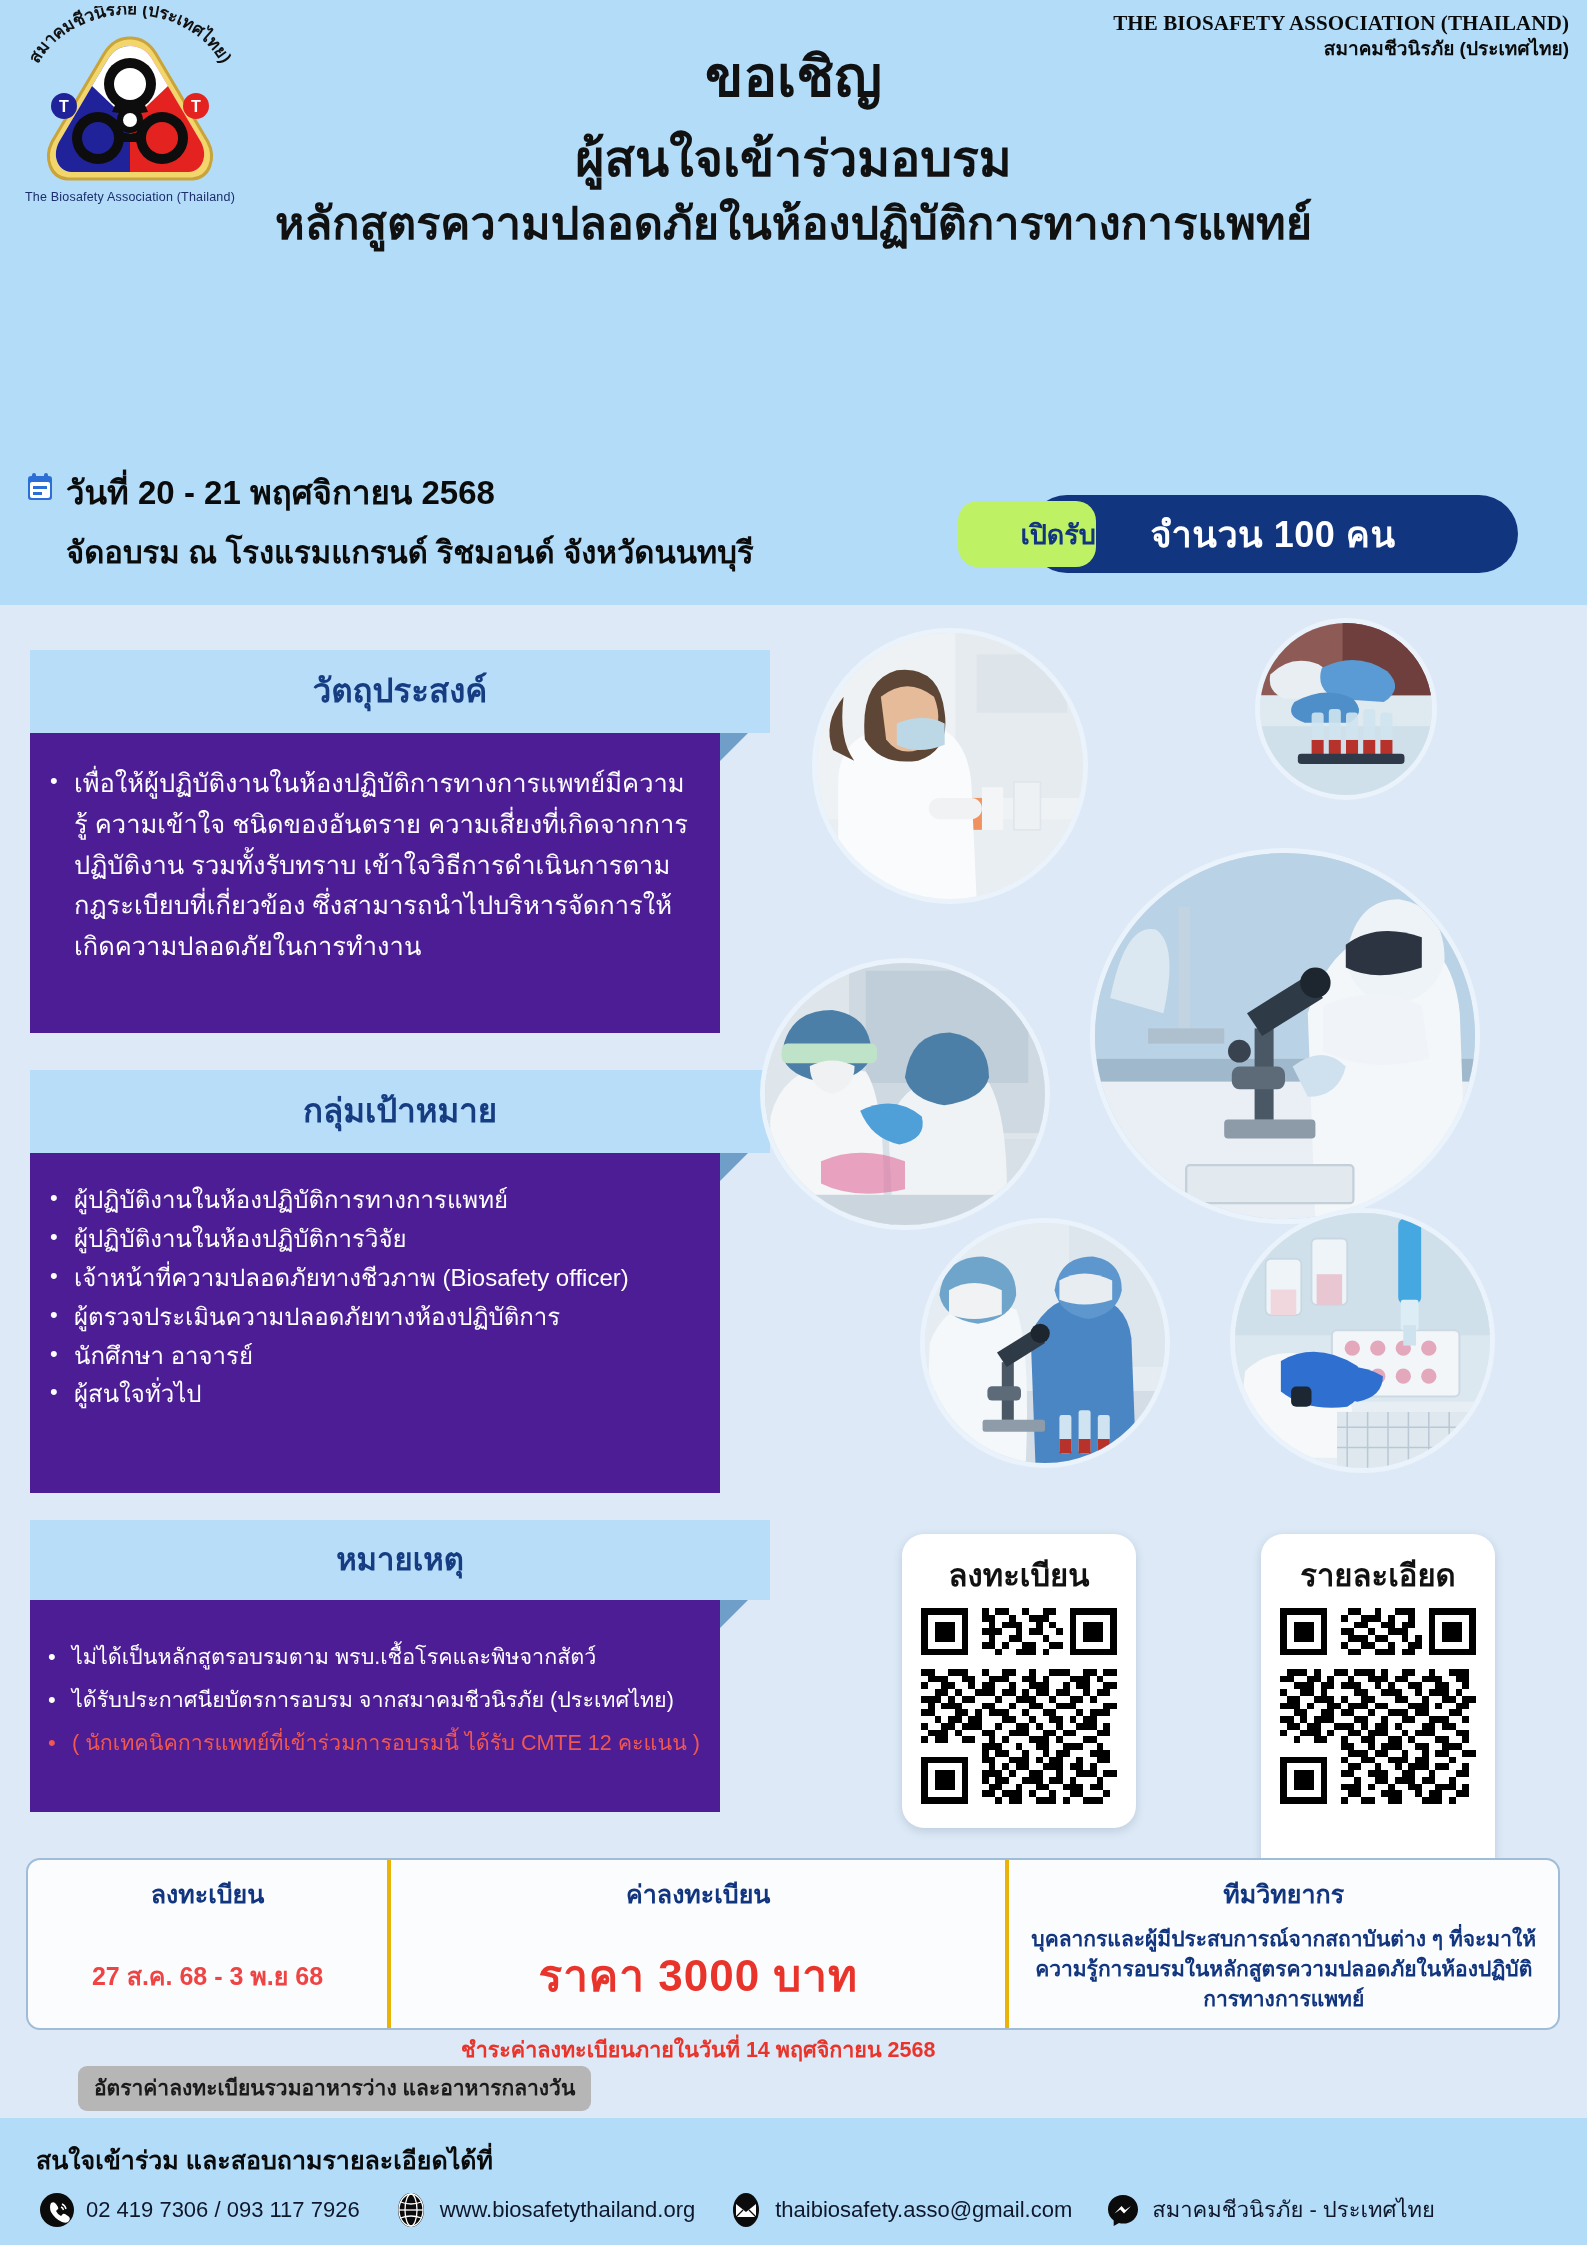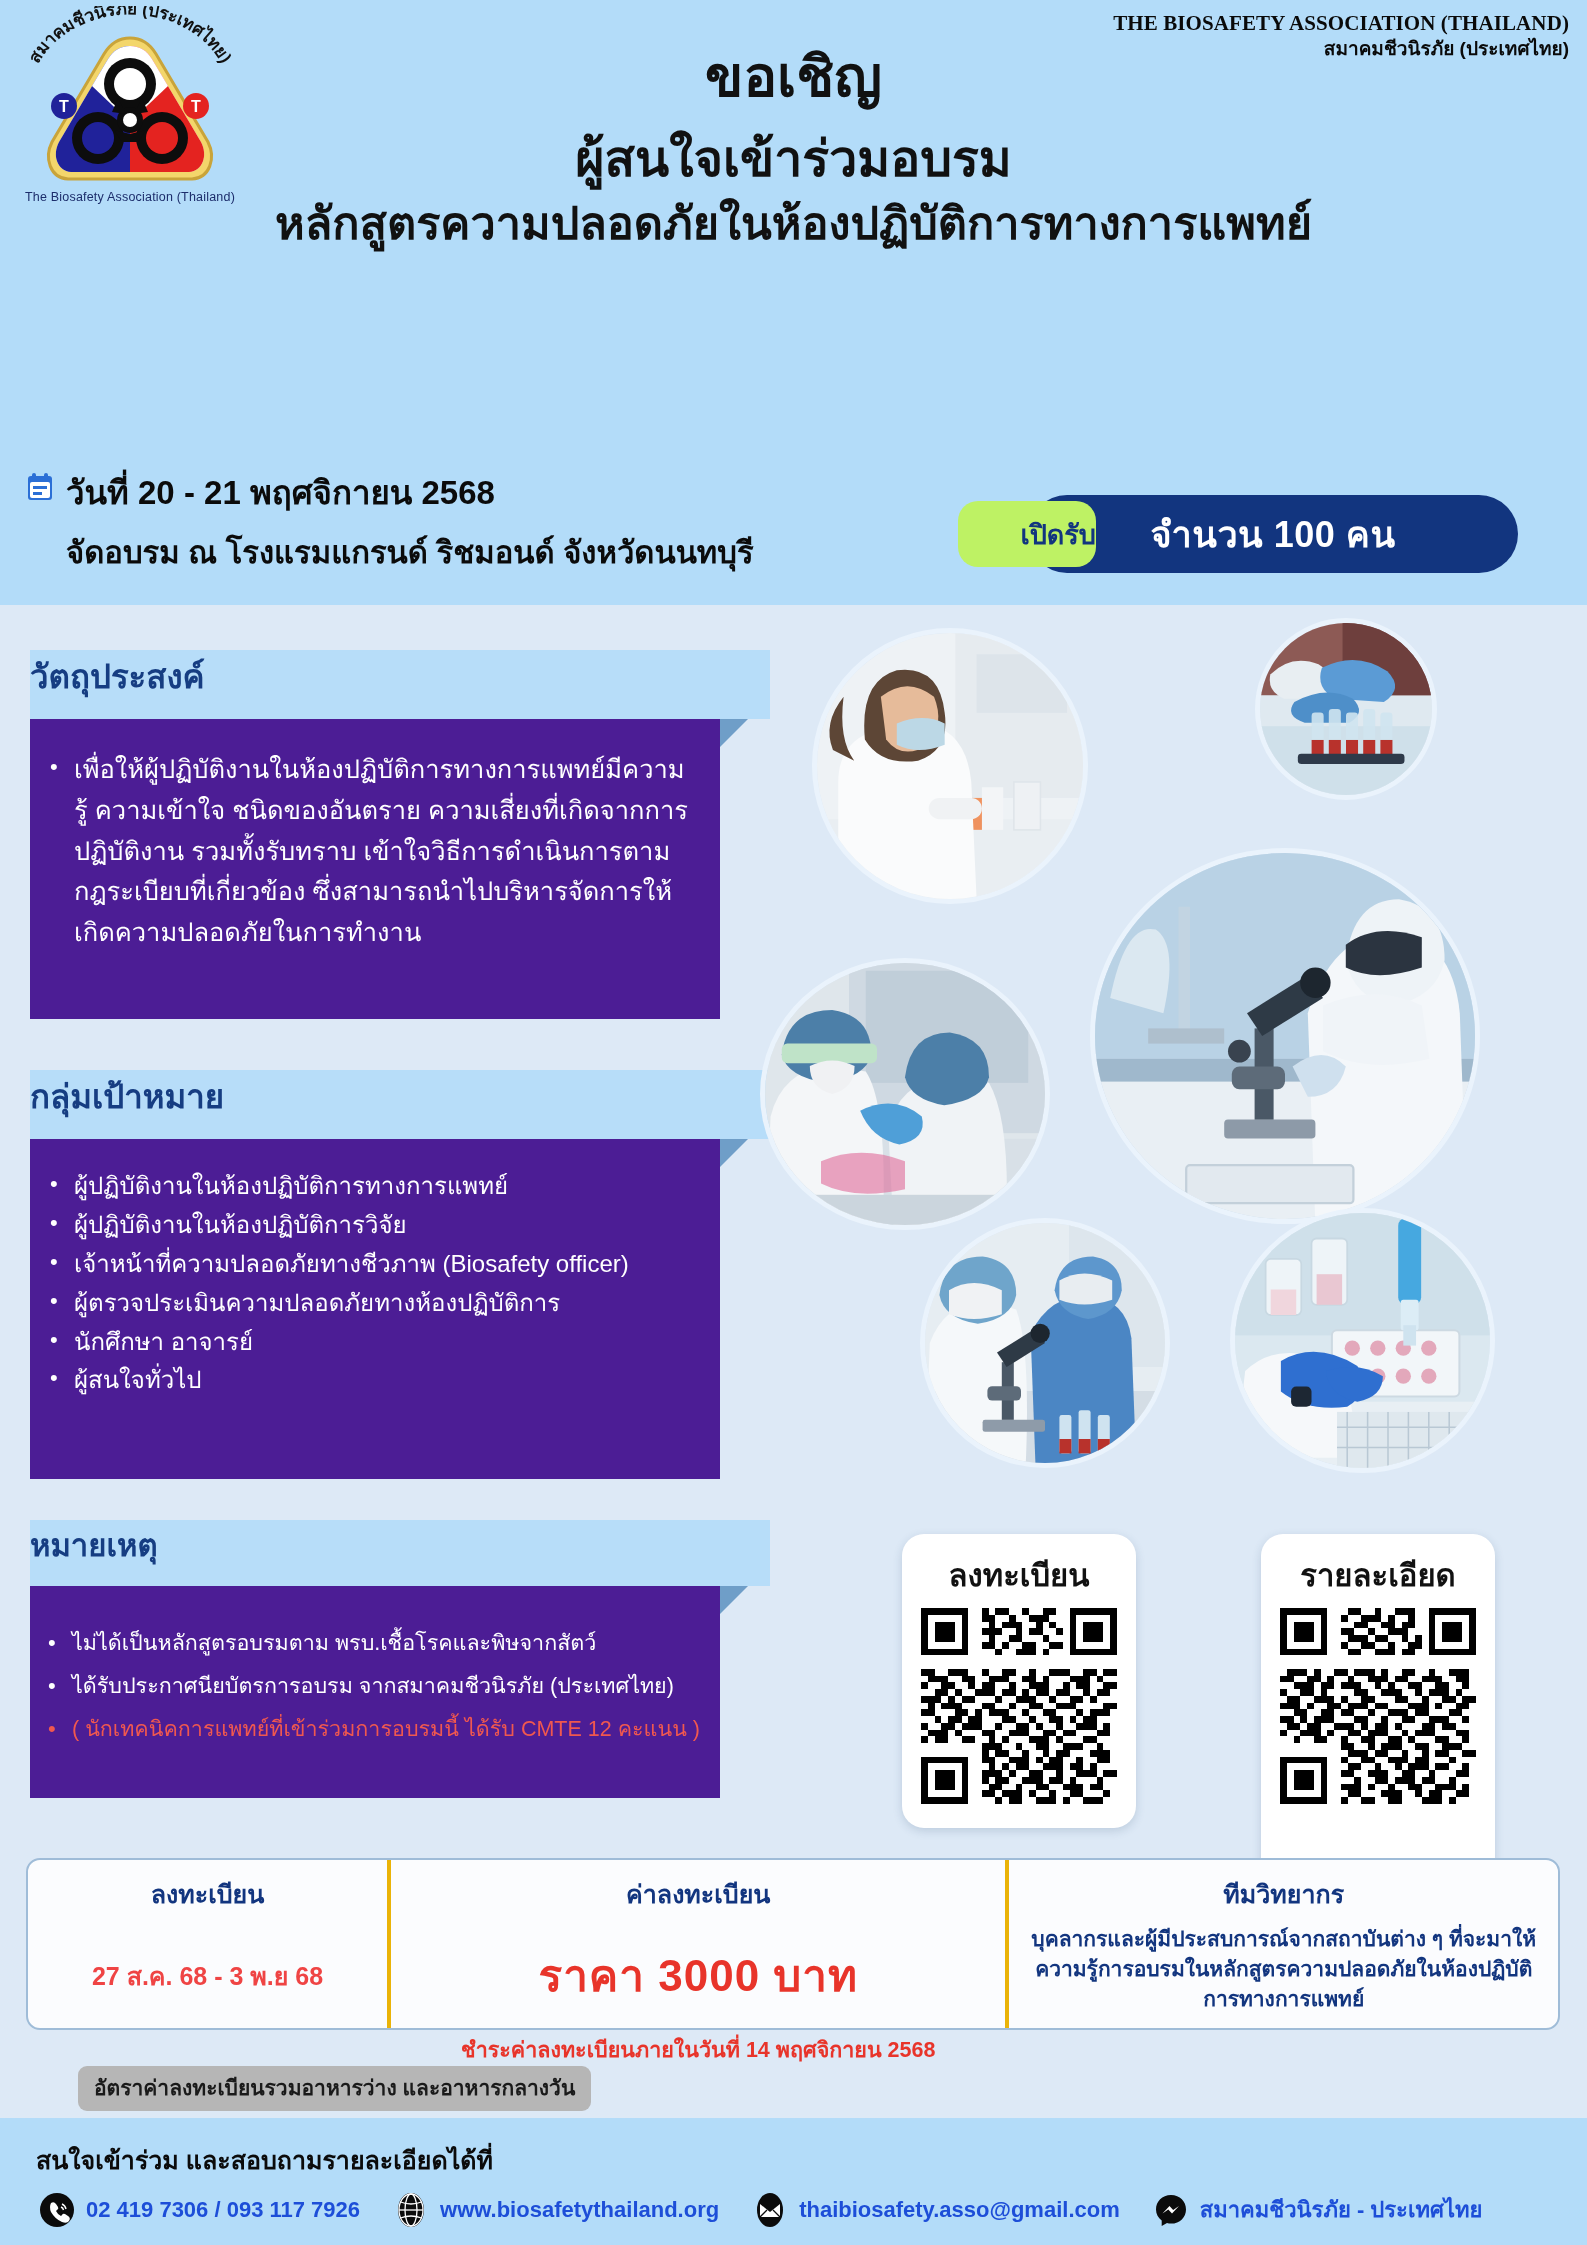--- a/index.html
+++ b/index.html
@@ -57,22 +57,22 @@
     background: #bef264; border-radius: 20px;
     display: flex; align-items: center; justify-content: flex-end;
     z-index: 2;
   }
   .cap-badge span { font-size: 27px; font-weight: bold; color: #12357f; }
 
   
   .panel { position: absolute; }
   .panel-head {
     background: #b7ddf9; color: #163d82;
-    font-size: 33px; font-weight: bold; 
-    padding: 0 0 16px 0;
+    font-size: 33px; font-weight: bold; text-align: center;
+    padding: 14px 0 16px 0;
   }
   .panel-body {
     background: #4c1d95; color: #ffffff; position: relative;
   }
   .panel-fold {
     position: absolute; right: -28px; top: 0; width: 0; height: 0;
     border-top: 28px solid #6f9ec8; border-right: 28px solid transparent;
   }
   .bullets { list-style: none; }
   .bullets li {
@@ -123,21 +123,21 @@
 
   
   .footer {
     position: absolute; left: 0; top: 2118px; width: 1587px; height: 127px;
     background: #b3dcf9;
   }
   .footer-title { position: absolute; left: 36px; top: 22px; font-size: 25px; font-weight: bold; color: #0b0b0b;}
   .contacts { position: absolute; left: 40px; top: 74px; display: flex; align-items: center; gap: 34px;}
   .contact { display: flex; align-items: center; gap: 12px; }
   .contact-ico { width: 34px; height: 34px; flex: none; }
-  .contact-txt { font-size: 22px; font-weight: bold; color: #1d4ed8; white-space: nowrap;}
+  .contact-txt { font-size: 22px; font-weight: normal; color: #0f172a; white-space: nowrap;}
 </style>
 </head>
 <body>
 
 <div class="top-band">
 
   <div class="logo-wrap">
     <div class="logo-arc">
       <svg viewBox="0 0 232 80">
         <path id="arcpath" d="M 18,74 A 100,82 0 0 1 214,74" fill="none"></path>

